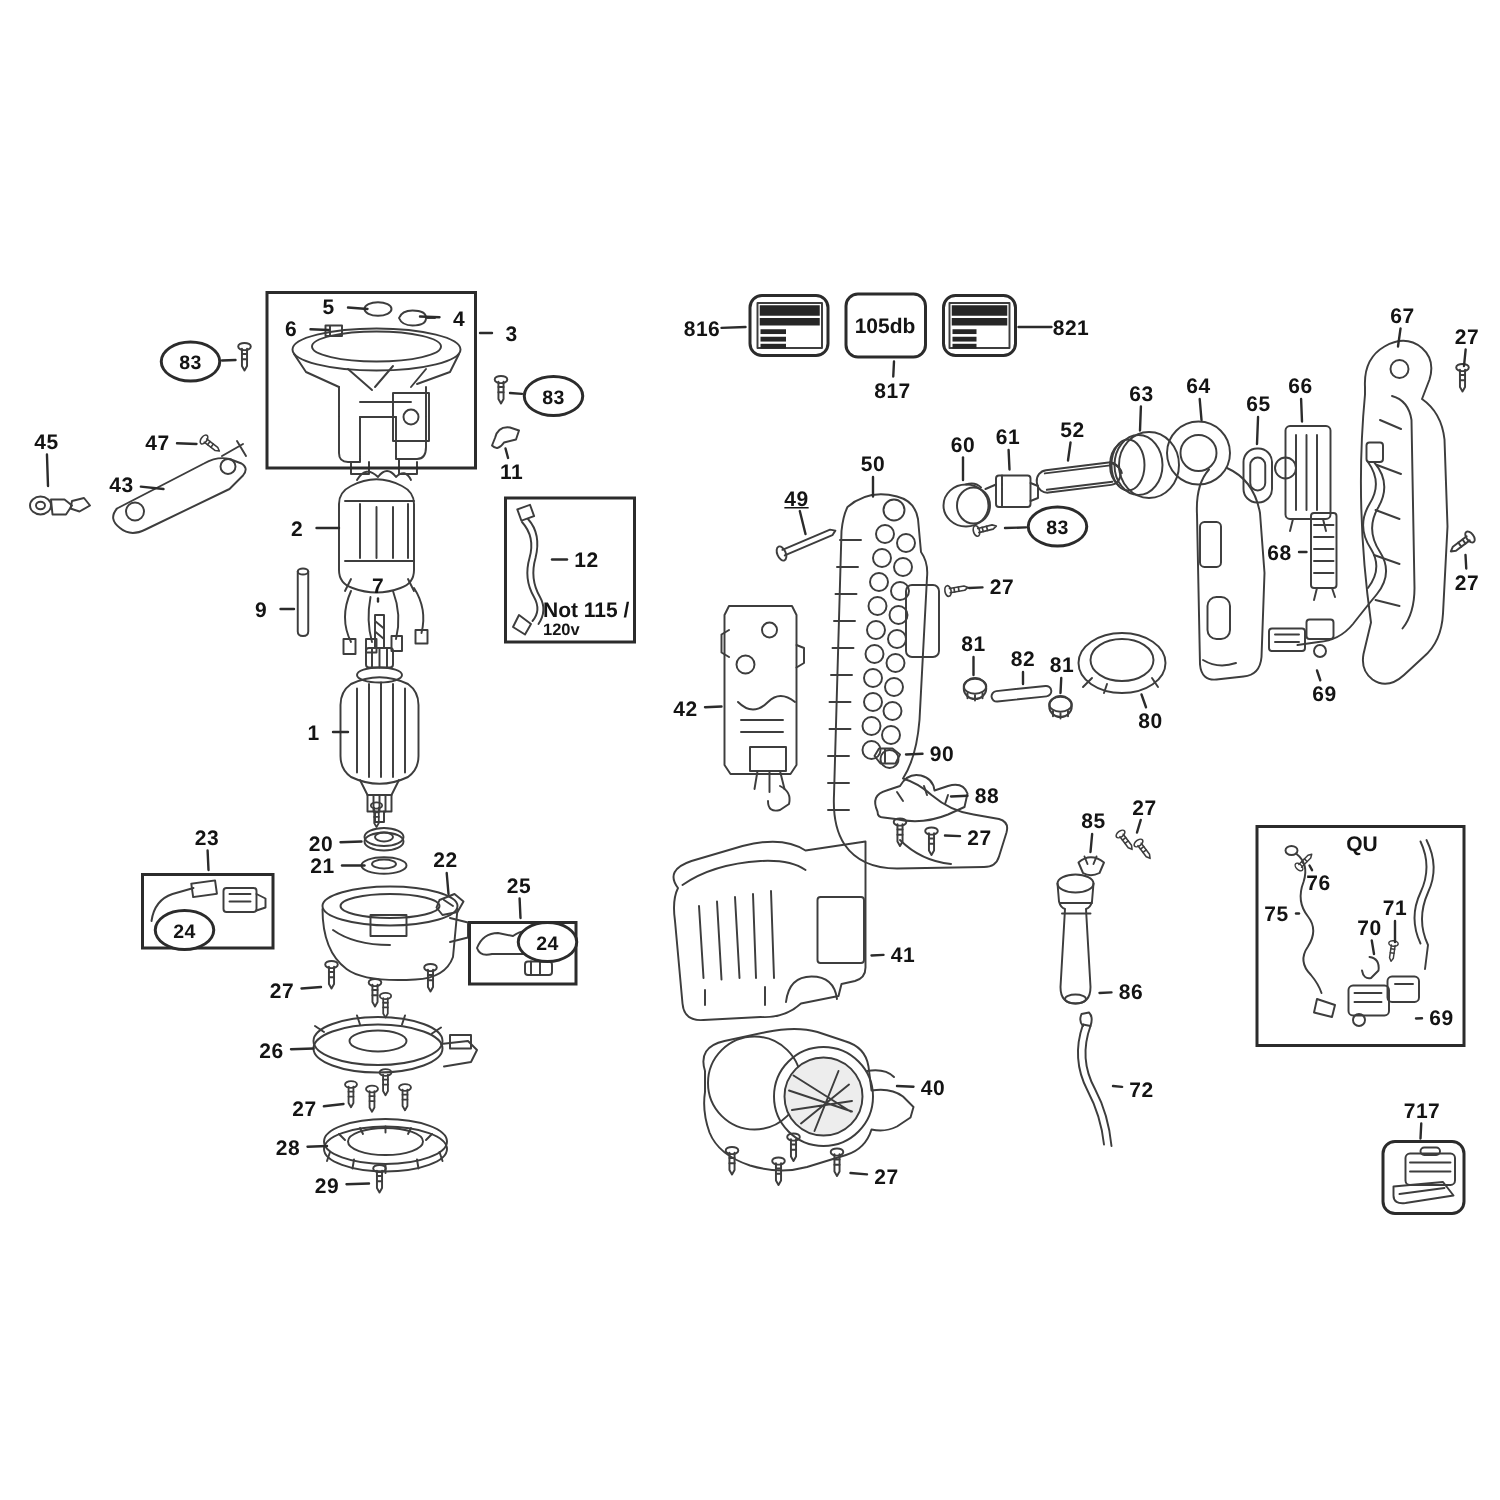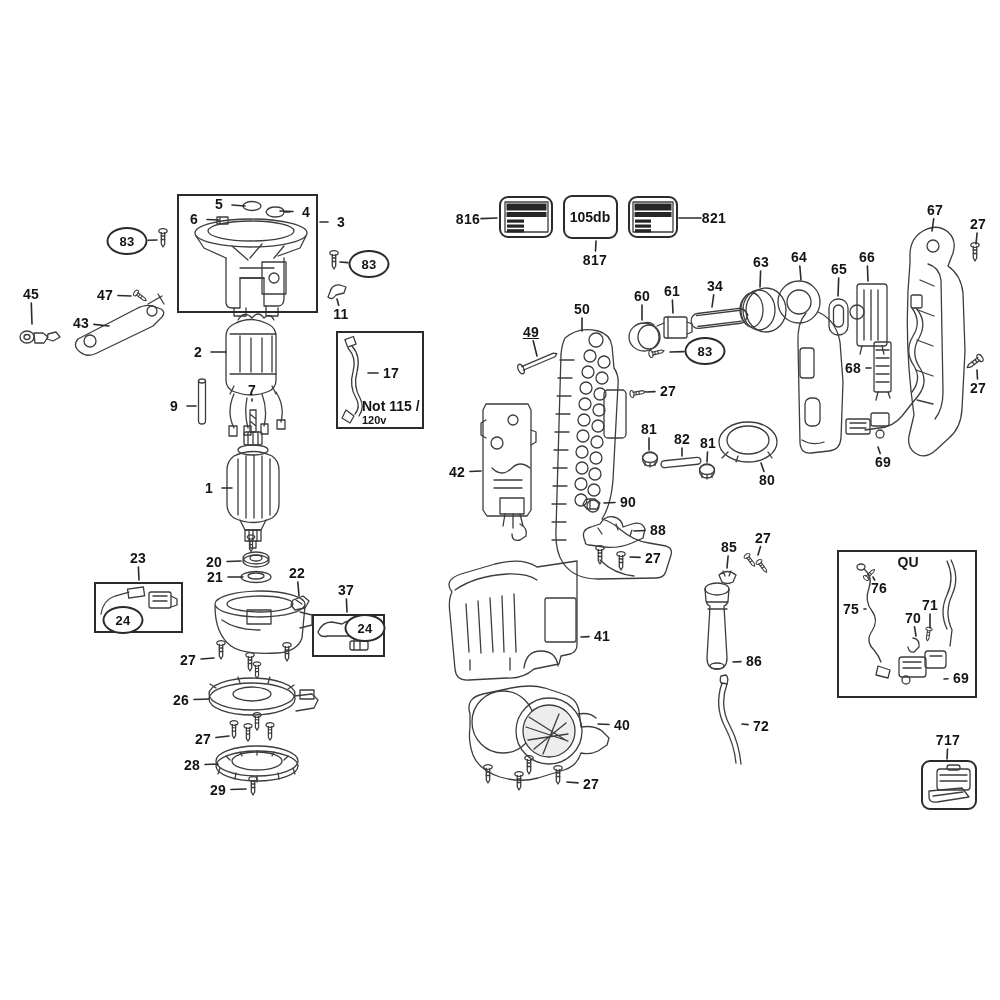--- a/index.html
+++ b/index.html
@@ -474,42 +474,42 @@
     <div class="callout" style="left: 341px; top: 222px;">3</div>
     <div class="callout ellipse" style="left: 127px; top: 241px;">83</div>
     <div class="callout ellipse" style="left: 369px; top: 264px;">83</div>
     <div class="callout" style="left: 105px; top: 295px;">47</div>
     <div class="callout" style="left: 31px; top: 294px;">45</div>
     <div class="callout" style="left: 341px; top: 314px;">11</div>
     <div class="callout" style="left: 81px; top: 323px;">43</div>
     <div class="callout" style="left: 198px; top: 352px;">2</div>
     <div class="callout" style="left: 174px; top: 406px;">9</div>
     <div class="callout" style="left: 252px; top: 390px;">7</div>
-    <div class="callout" style="left: 391px; top: 373px;">17</div>
+    <div class="callout" style="left: 391px; top: 373px;">12</div>
     <div class="callout" style="left: 209px; top: 488px;">1</div>
     <div class="callout" style="left: 214px; top: 562px;">20</div>
     <div class="callout" style="left: 215px; top: 577px;">21</div>
     <div class="callout" style="left: 297px; top: 573px; text-align: right;">22</div>
     <div class="callout" style="left: 138px; top: 558px;">23</div>
     <div class="callout ellipse" style="left: 123px; top: 620px;">24</div>
-    <div class="callout" style="left: 346px; top: 590px;">37</div>
+    <div class="callout" style="left: 346px; top: 590px;">25</div>
     <div class="callout ellipse" style="left: 365px; top: 628px;">24</div>
     <div class="callout" style="left: 188px; top: 660px;">27</div>
     <div class="callout" style="left: 181px; top: 700px;">26</div>
     <div class="callout" style="left: 203px; top: 739px;">27</div>
     <div class="callout" style="left: 192px; top: 765px;">28</div>
     <div class="callout" style="left: 218px; top: 790px;">29</div>
     <div class="callout" style="left: 468px; top: 219px;">816</div>
     <div class="callout" style="left: 595px; top: 260px;">817</div>
     <div class="callout" style="left: 714px; top: 218px;">821</div>
     <div class="callout" style="left: 531px; top: 332px; text-decoration: underline;">49</div>
     <div class="callout" style="left: 582px; top: 309px;">50</div>
     <div class="callout" style="left: 642px; top: 296px;">60</div>
     <div class="callout" style="left: 672px; top: 291px;">61</div>
-    <div class="callout" style="left: 715px; top: 286px;">34</div>
+    <div class="callout" style="left: 715px; top: 286px;">52</div>
     <div class="callout ellipse" style="left: 705px; top: 351px;">83</div>
     <div class="callout" style="left: 668px; top: 391px;">27</div>
     <div class="callout" style="left: 457px; top: 472px;">42</div>
     <div class="callout" style="left: 649px; top: 429px;">81</div>
     <div class="callout" style="left: 682px; top: 439px;">82</div>
     <div class="callout" style="left: 708px; top: 443px;">81</div>
     <div class="callout" style="left: 628px; top: 502px;">90</div>
     <div class="callout" style="left: 658px; top: 530px;">88</div>
     <div class="callout" style="left: 653px; top: 558px;">27</div>
     <div class="callout" style="left: 602px; top: 636px;">41</div>

